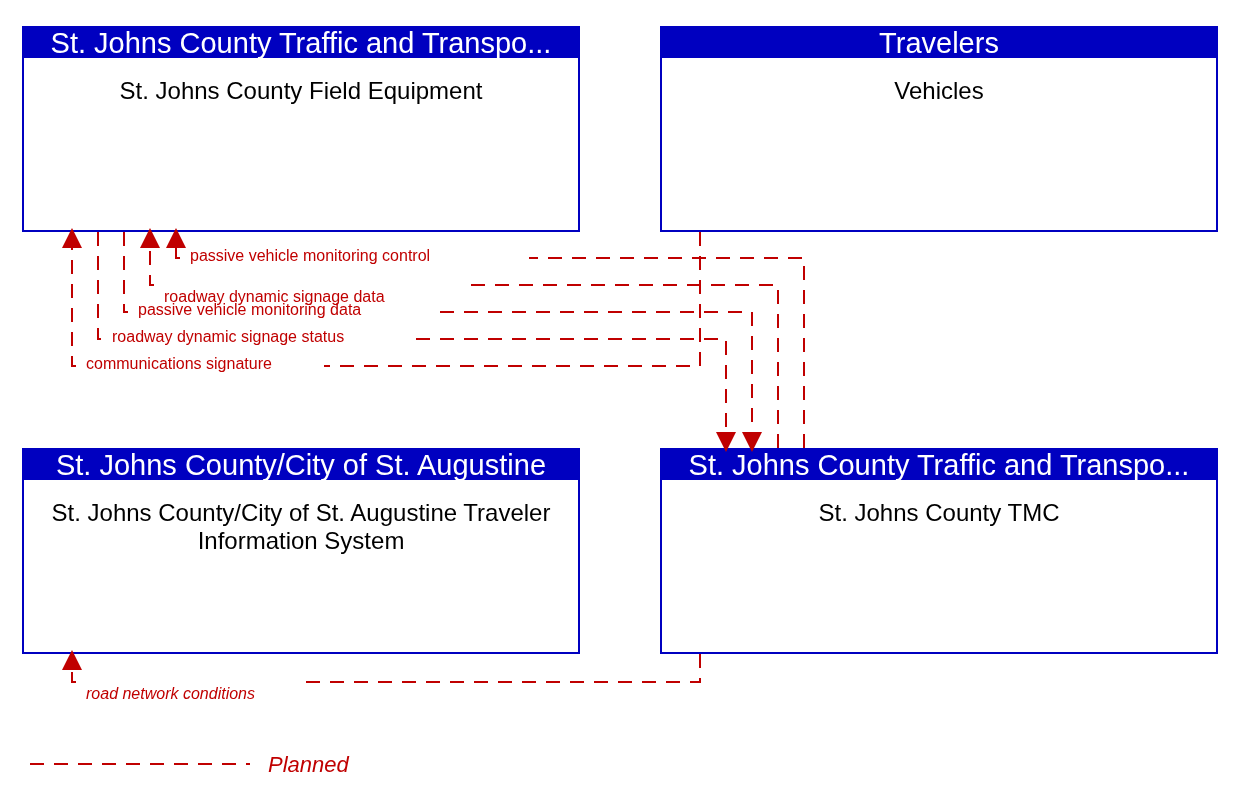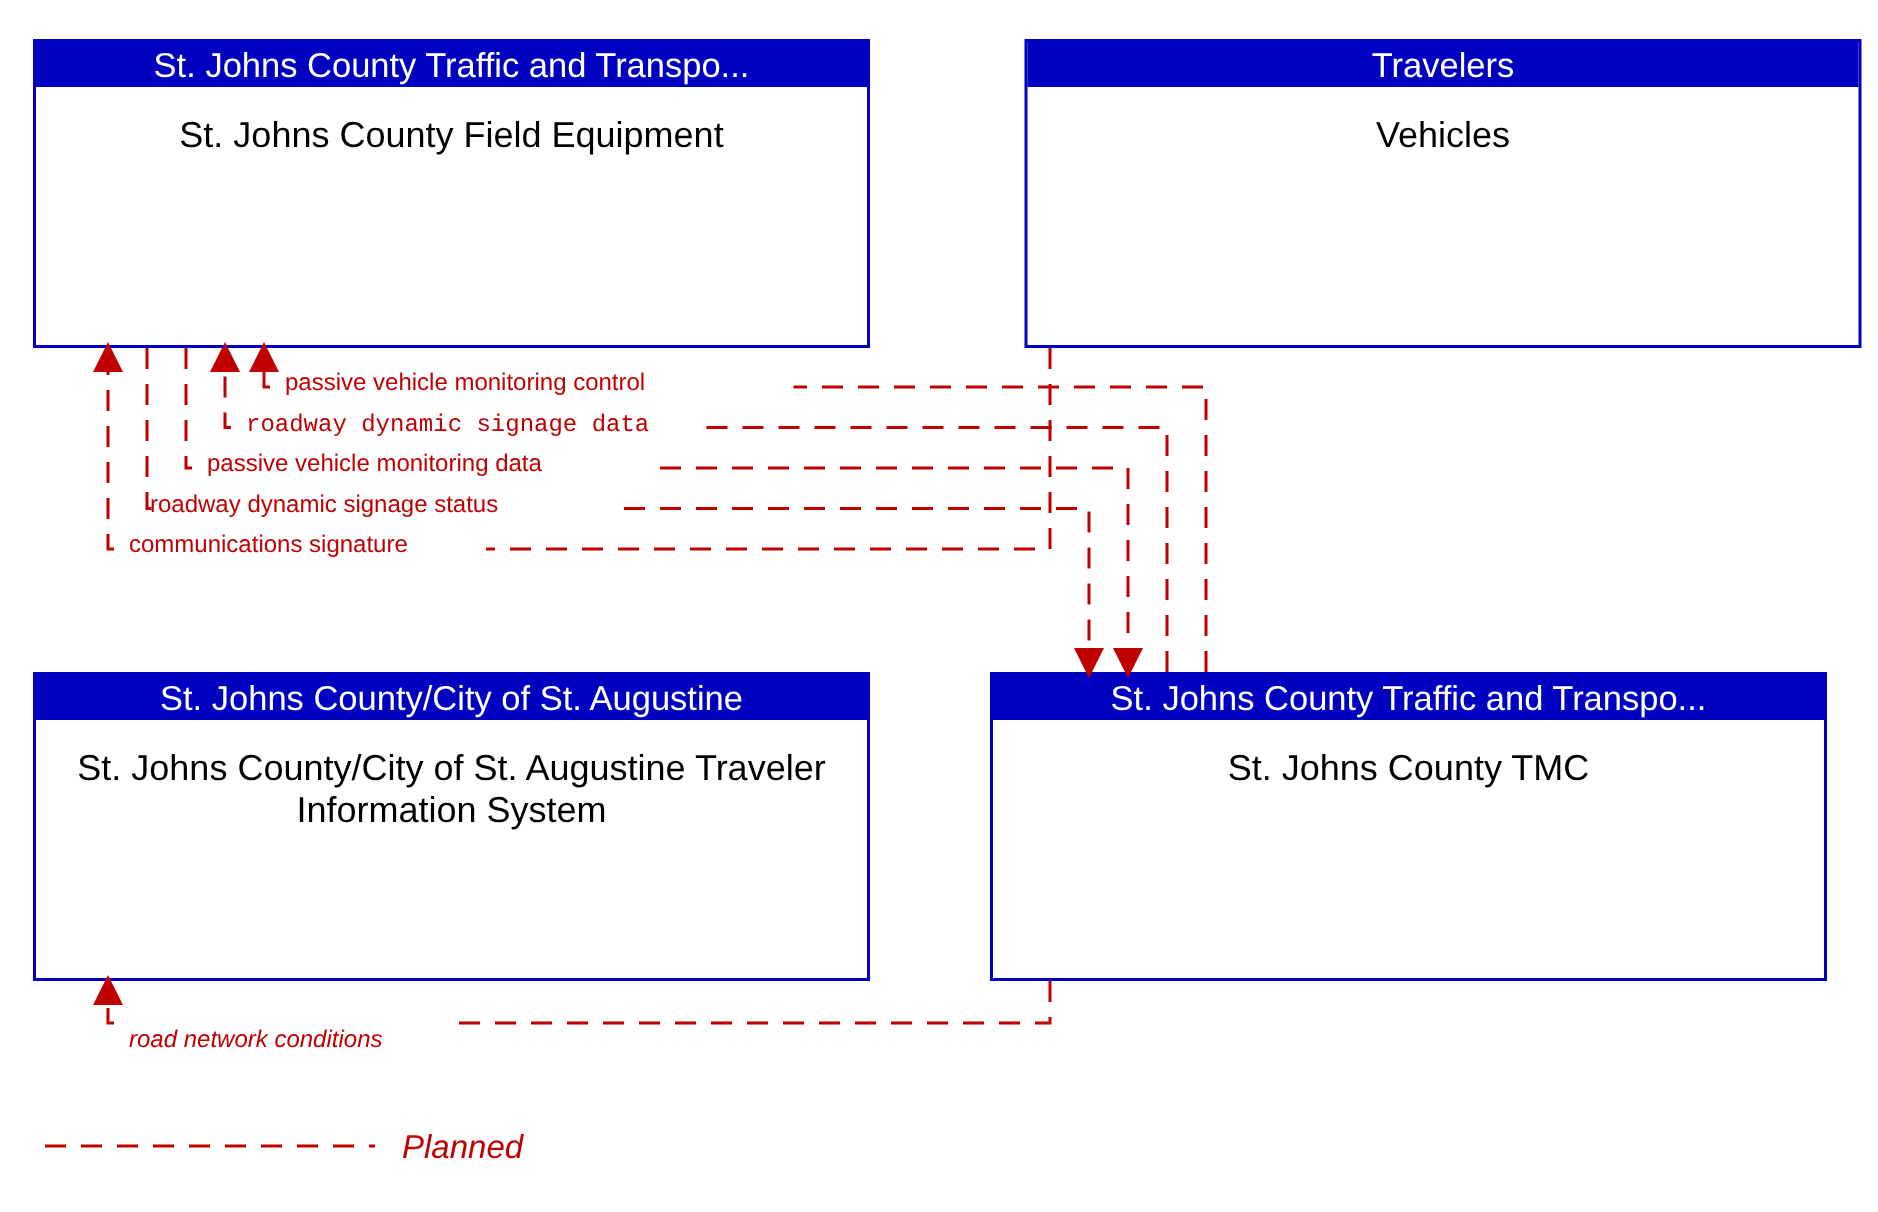--- a/index.html
+++ b/index.html
@@ -17,21 +17,21 @@
   }
   .node {
     position: absolute;
     border: 2px solid #0000c0;
     background: #ffffff;
     box-sizing: border-box;
   }
   .node-header {
     background: #0000c0;
     color: #ffffff;
-    font-size: 23px;
+    font-size: 29px;
     line-height: 30px;
     height: 30px;
     text-align: center;
     overflow: hidden;
     white-space: nowrap;
     padding: 0 4px;
   }
   .node-body {
     color: #000000;
     font-size: 24px;
@@ -71,39 +71,39 @@
 </head>
 <body>
 
 <div class="canvas">
 
   <div class="node" style="left:22px; top:26px; width:558px; height:206px;">
     <div class="node-header">St. Johns County Traffic and Transpo...</div>
     <div class="node-body">St. Johns County Field Equipment</div>
   </div>
 
-  <div class="node" style="left:660px; top:26px; width:558px; height:206px;margin-left:23px;">
+  <div class="node" style="left:660px; top:26px; width:558px; height:206px;">
     <div class="node-header">Travelers</div>
     <div class="node-body">Vehicles</div>
   </div>
 
   <div class="node" style="left:22px; top:448px; width:558px; height:206px;">
     <div class="node-header">St. Johns County/City of St. Augustine</div>
     <div class="node-body">St. Johns County/City of St. Augustine Traveler Information System</div>
   </div>
 
   <div class="node" style="left:660px; top:448px; width:558px; height:206px;">
     <div class="node-header">St. Johns County Traffic and Transpo...</div>
     <div class="node-body">St. Johns County TMC</div>
   </div>
 
   <div class="flow-label" style="left:190px; top:247px;">passive vehicle monitoring control</div>
-  <div class="flow-label" style="left:164px; top:274px;font-family:Liberation Mono, monospace;">roadway dynamic signage data</div>
+  <div class="flow-label" style="left:164px; top:288px;">roadway dynamic signage data</div>
   <div class="flow-label" style="left:138px; top:301px;">passive vehicle monitoring data</div>
-  <div class="flow-label" style="left:100px; top:328px;">roadway dynamic signage status</div>
+  <div class="flow-label" style="left:112px; top:328px;">roadway dynamic signage status</div>
   <div class="flow-label" style="left:86px;  top:355px;">communications signature</div>
   <div class="flow-label" style="left:86px;  top:685px;font-style:italic;">road network conditions</div>
 
   <div class="legend-label" style="left:268px; top:752px;font-style:italic;">Planned</div>
 
   <svg class="wires" viewBox="0 0 1252 808">
     <defs>
       <marker id="ah" markerWidth="10" markerHeight="10" refX="8" refY="5" orient="auto">
         <path class="arrowhead" d="M0,0 L10,5 L0,10 Z"></path>
       </marker>

